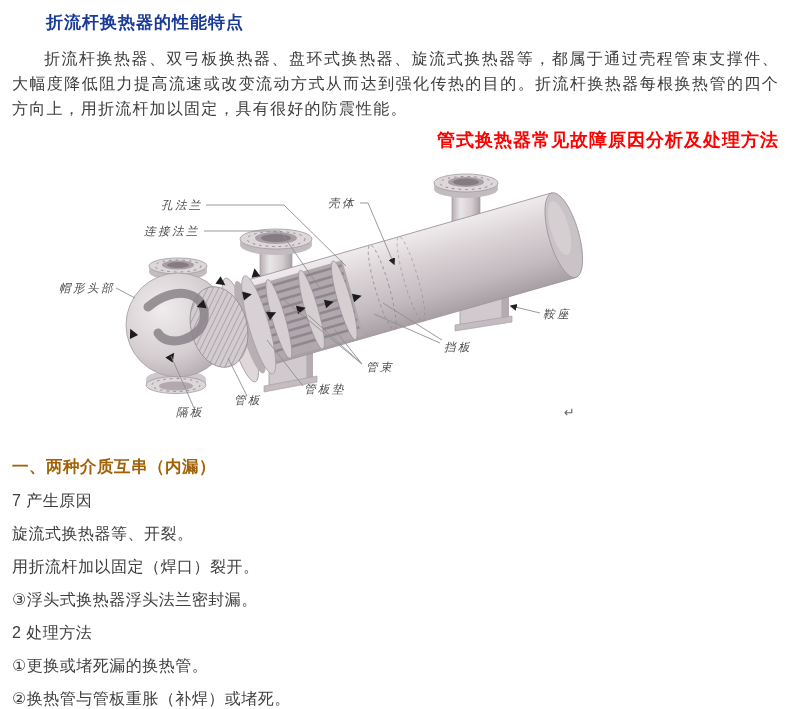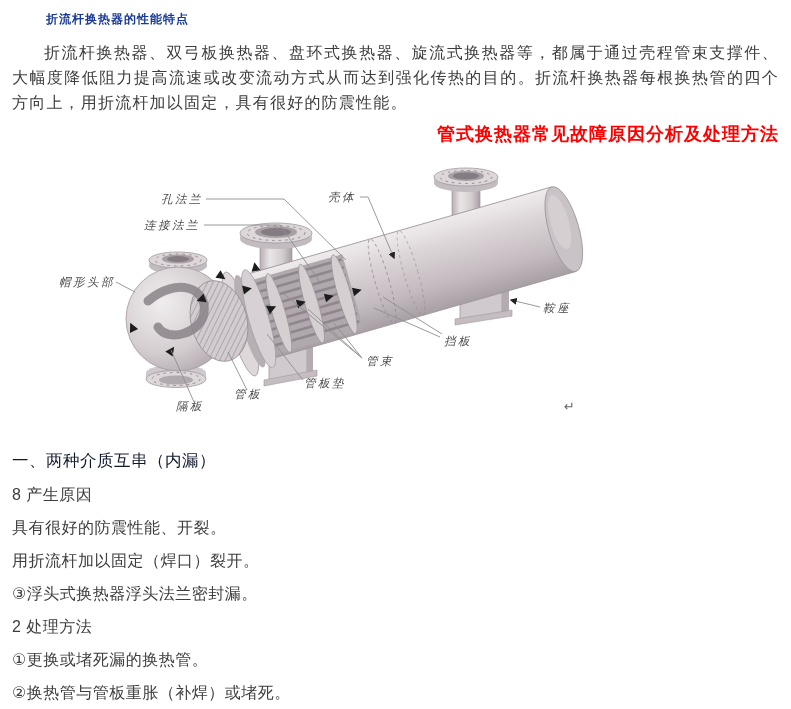--- a/index.html
+++ b/index.html
@@ -4,42 +4,42 @@
 <style>
   html, body { margin:0; padding:0; }
   body {
     width:791px; height:709px; overflow:hidden; background:#ffffff;
     font-family:"Liberation Sans","DejaVu Sans",sans-serif;
     color:#3d3d3d;
   }
   .wrap { padding:8px 12px 0 12px; }
 
   .h-blue {
-    color:#1a3a99; font-size:12px; font-weight:bold;
+    color:#1a3a99; font-size:17px; font-weight:bold;
     margin:3px 0 12px 34px; letter-spacing:1px;
   }
   .body-p {
     font-size:16px; line-height:25px; letter-spacing:1.2px;
     text-align:justify; text-indent:2em; margin:7px 0 0 0; color:#3d3d3d;font-family:Liberation Serif, serif;
   }
   .h-red {
     color:#fe0000; font-size:18px; font-weight:bold; text-align:right;
     letter-spacing:1px; margin:7px 0 0 0;
   }
 
   .figure { position:relative; width:560px; height:272px; margin:15px 0 0 44px; }
   .figure svg { display:block; }
   .lbl-text {
     font-size:11.5px; fill:#4c4c4c; font-style:italic; letter-spacing:2.5px;
     font-family:"Liberation Serif","DejaVu Serif",serif;
   }
   .pmark { font-size:13px; fill:#666; font-style:normal; letter-spacing:0; }
   .leader { stroke:#8f8f8f; stroke-width:0.9; fill:none; }
 
-  .sec-title { font-size:16.5px; font-weight:normal; color:#0f172a; margin:17px 0 0 0; letter-spacing:0.5px; }
+  .sec-title { font-size:16.5px; font-weight:bold; color:#a16207; margin:17px 0 0 0; letter-spacing:0.5px; }
   .item { font-size:16px; line-height:20px; margin:13px 0 0 0; letter-spacing:0.5px; color:#3d3d3d; }
 </style>
 </head>
 <body>
 
 <div class="wrap">
 
   <div class="h-blue">折流杆换热器的性能特点</div>
 
   <p class="body-p">折流杆换热器、双弓板换热器、盘环式换热器、旋流式换热器等，都属于通过壳程管束支撑件、大幅度降低阻力提高流速或改变流动方式从而达到强化传热的目的。折流杆换热器每根换热管的四个方向上，用折流杆加以固定，具有很好的防震性能。</p>
@@ -195,21 +195,21 @@
         <text class="lbl-text" x="248" y="226">管板垫</text>
         <text class="lbl-text" x="178" y="237">管板</text>
         <text class="lbl-text" x="120" y="249">隔板</text>
         <text class="pmark" x="508" y="250">↵</text>
       </g>
     </svg>
   </div>
 
   <div class="sec-title">一、两种介质互串（内漏）</div>
 
-  <p class="item">8 产生原因</p>
-  <p class="item">具有很好的防震性能、开裂。</p>
+  <p class="item">7 产生原因</p>
+  <p class="item">旋流式换热器等、开裂。</p>
   <p class="item">用折流杆加以固定（焊口）裂开。</p>
   <p class="item">③浮头式换热器浮头法兰密封漏。</p>
   <p class="item">2 处理方法</p>
   <p class="item">①更换或堵死漏的换热管。</p>
   <p class="item">②换热管与管板重胀（补焊）或堵死。</p>
 
 </div>
 
 </body></html>

